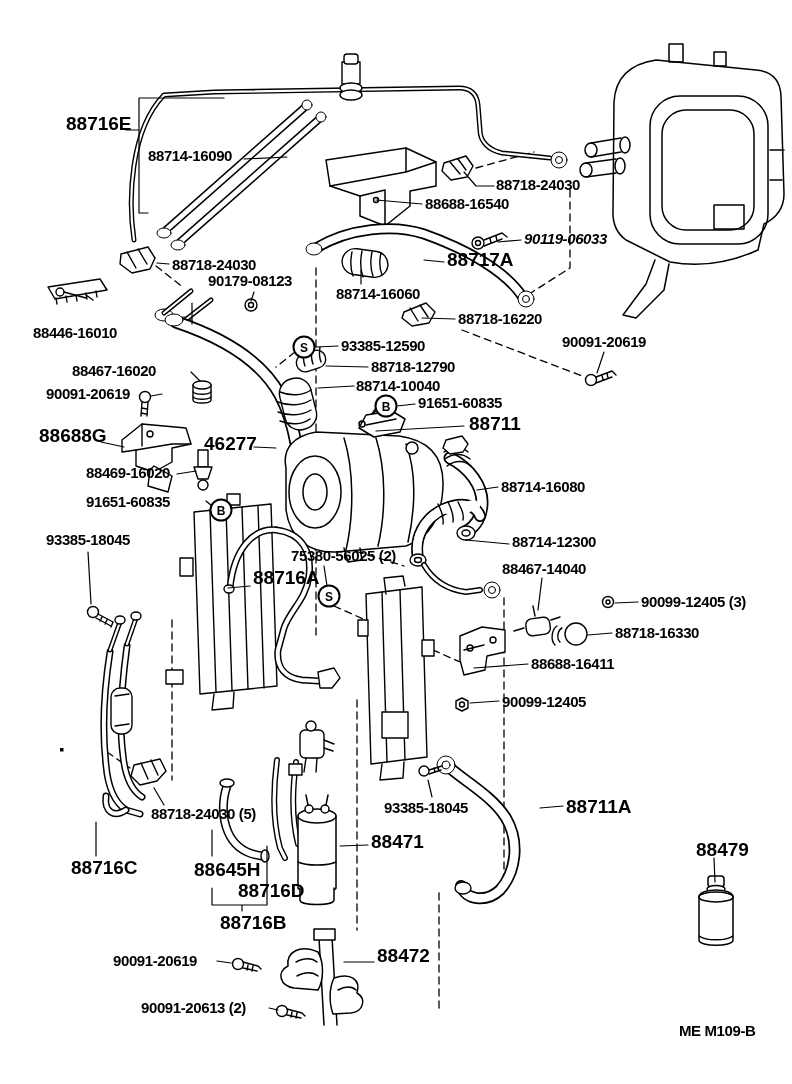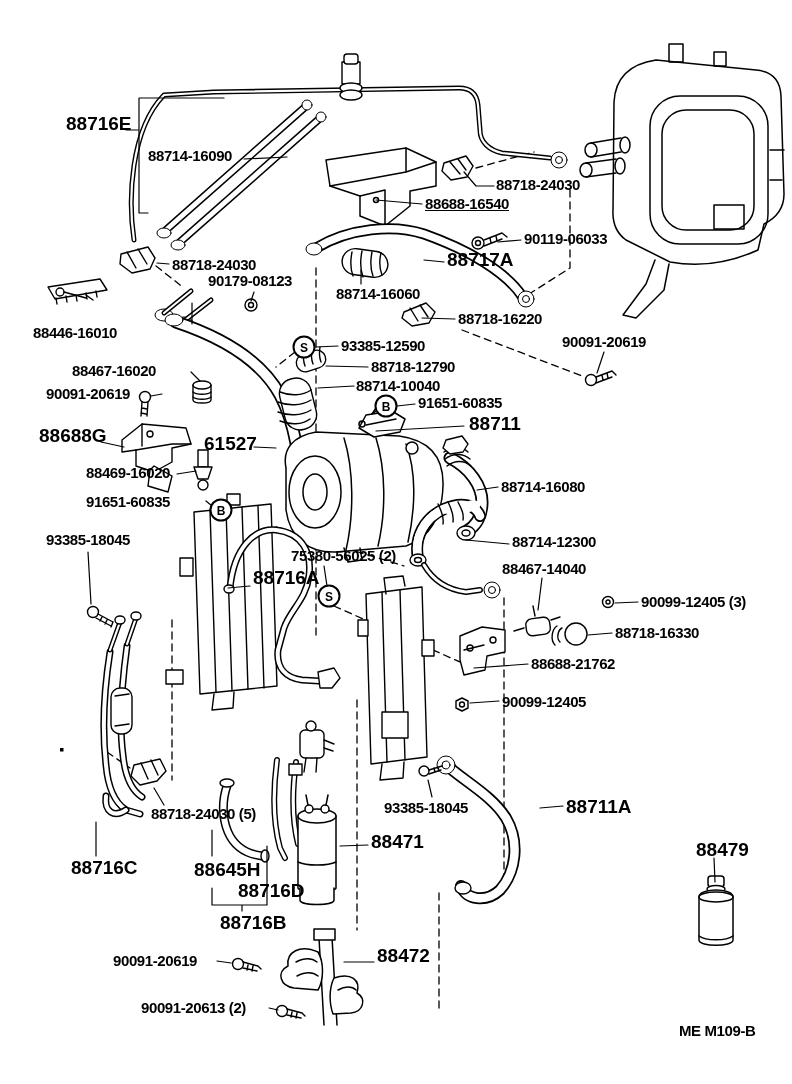--- a/index.html
+++ b/index.html
@@ -392,49 +392,49 @@
       <path d="M255,1008 L264,1010"></path>
       <path d="M360,962 L330,962"></path>
     </g>
   </g>
 </svg>
 
 <div id="labels-layer">
       <div class="lbl lg" style="left: 52px; top: 114px;">88716E</div>
       <div class="lbl sm" style="left: 134px; top: 148px;">88714-16090</div>
       <div class="lbl sm" style="left: 482px; top: 177px;">88718-24030</div>
-      <div class="lbl sm" style="left: 411px; top: 196px; text-decoration: underline;">88688-16540</div>
-      <div class="lbl sm" style="left: 510px; top: 231px;">90119-06033</div>
+      <div class="lbl sm" style="left: 411px; top: 196px;">88688-16540</div>
+      <div class="lbl sm" style="left: 510px; top: 231px; font-style: italic;">90119-06033</div>
       <div class="lbl lg" style="left: 433px; top: 250px;">88717A</div>
       <div class="lbl sm" style="left: 158px; top: 257px;">88718-24030</div>
       <div class="lbl sm" style="left: 194px; top: 273px;">90179-08123</div>
       <div class="lbl sm" style="left: 306px; top: 286px; margin-left: 16px;">88714-16060</div>
       <div class="lbl sm" style="left: 444px; top: 311px;">88718-16220</div>
       <div class="lbl sm" style="left: 19px; top: 325px;">88446-16010</div>
       <div class="lbl sm" style="left: 327px; top: 338px;">93385-12590</div>
       <div class="lbl sm" style="left: 548px; top: 334px;">90091-20619</div>
       <div class="lbl sm" style="left: 58px; top: 363px;">88467-16020</div>
       <div class="lbl sm" style="left: 357px; top: 359px;">88718-12790</div>
       <div class="lbl sm" style="left: 342px; top: 378px;">88714-10040</div>
       <div class="lbl sm" style="left: 32px; top: 386px;">90091-20619</div>
       <div class="lbl sm" style="left: 404px; top: 395px;">91651-60835</div>
       <div class="lbl lg" style="left: 25px; top: 426px;">88688G</div>
       <div class="lbl lg" style="left: 455px; top: 414px;">88711</div>
-      <div class="lbl lg" style="left: 190px; top: 434px;">61527</div>
+      <div class="lbl lg" style="left: 190px; top: 434px;">46277</div>
       <div class="lbl sm" style="left: 72px; top: 465px;">88469-16020</div>
       <div class="lbl sm" style="left: 487px; top: 479px;">88714-16080</div>
       <div class="lbl sm" style="left: 72px; top: 494px;">91651-60835</div>
       <div class="lbl sm" style="left: 498px; top: 534px;">88714-12300</div>
       <div class="lbl sm" style="left: 32px; top: 532px;">93385-18045</div>
       <div class="lbl sm" style="left: 277px; top: 548px;">75380-56025 (2)</div>
       <div class="lbl sm" style="left: 488px; top: 561px;">88467-14040</div>
       <div class="lbl lg" style="left: 239px; top: 568px;">88716A</div>
       <div class="lbl sm" style="left: 627px; top: 594px;">90099-12405 (3)</div>
       <div class="lbl sm" style="left: 601px; top: 625px;">88718-16330</div>
-      <div class="lbl sm" style="left: 517px; top: 656px;">88688-21762</div>
+      <div class="lbl sm" style="left: 517px; top: 656px;">88688-16411</div>
       <div class="lbl sm" style="left: 488px; top: 694px;">90099-12405</div>
       <div class="lbl sm" style="left: 93px; top: 806px; padding-left: 44px;">88718-24030 (5)</div>
       <div class="lbl sm" style="left: 370px; top: 800px;">93385-18045</div>
       <div class="lbl lg" style="left: 552px; top: 797px;">88711A</div>
       <div class="lbl lg" style="left: 57px; top: 858px;">88716C</div>
       <div class="lbl lg" style="left: 180px; top: 860px;">88645H</div>
       <div class="lbl lg" style="left: 357px; top: 832px;">88471</div>
       <div class="lbl lg" style="left: 224px; top: 881px;">88716D</div>
       <div class="lbl lg" style="left: 206px; top: 913px;">88716B</div>
       <div class="lbl lg" style="left: 682px; top: 840px;">88479</div>

